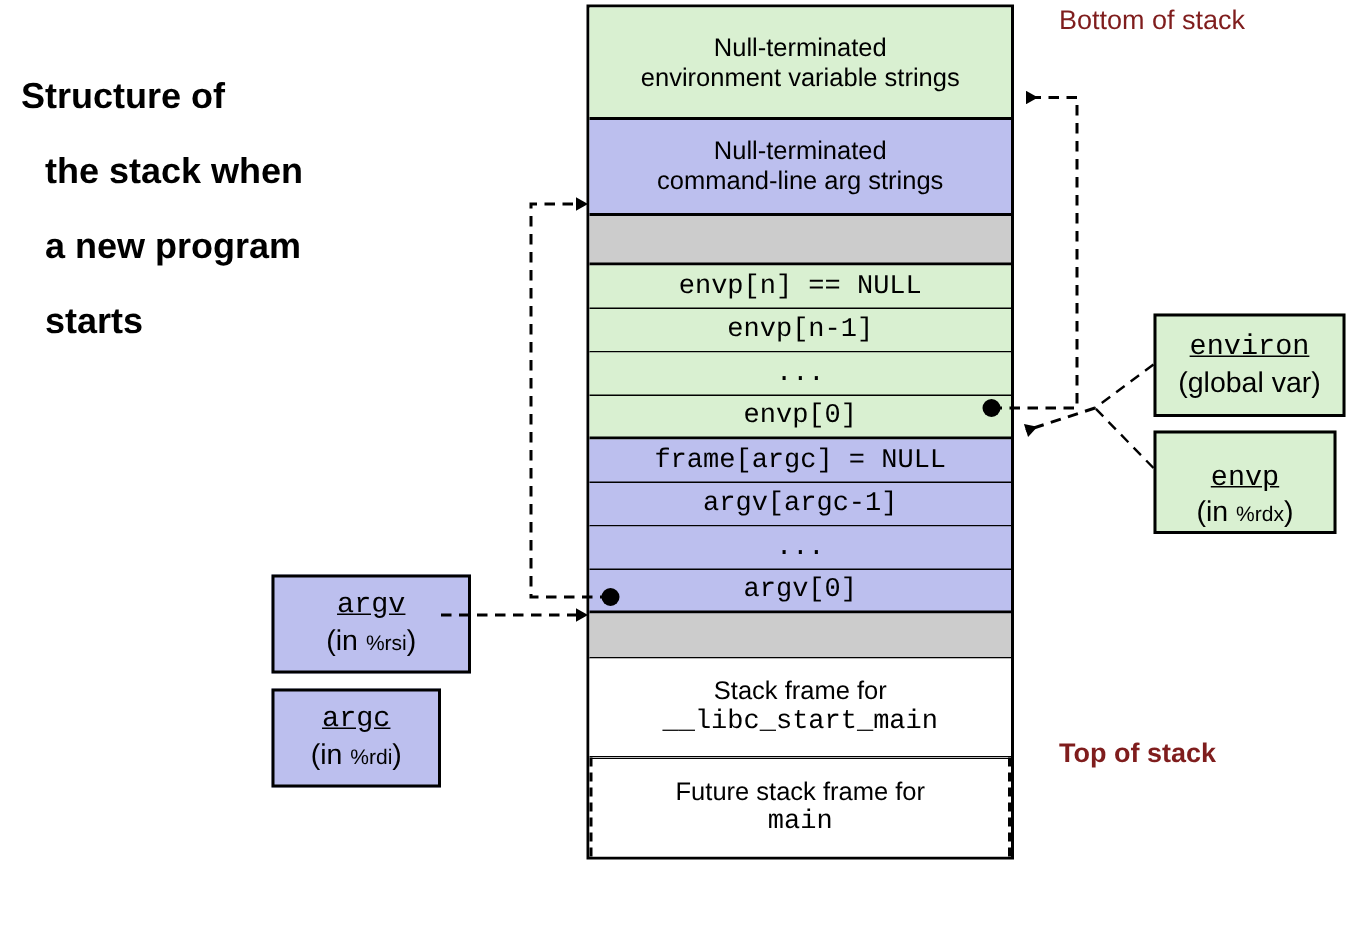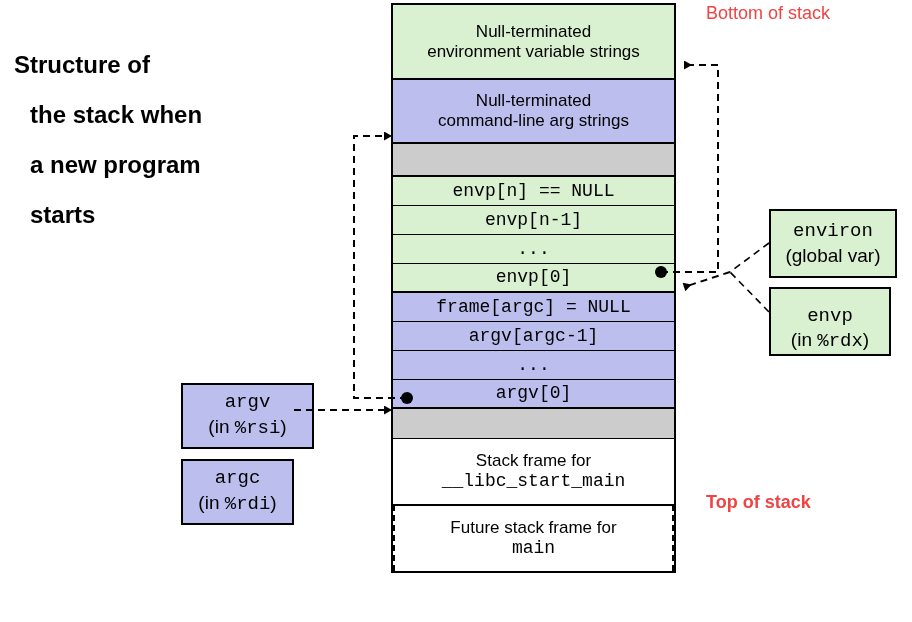--- a/index.html
+++ b/index.html
@@ -91,30 +91,30 @@
     align-items: center;
     justify-content: center;
     text-align: center;
     line-height: 1.25;
     color: #000000;
   }
   #box-environ { left: 769px; top: 209px; width: 128px; height: 69px; background: #d9f0d1; }
   #box-envp    { left: 769px; top: 287px; width: 122px; height: 69px; background: #d9f0d1; justify-content: flex-end; }
   #box-argv    { left: 181px; top: 383px; width: 133px; height: 66px; background: #bcbfee; }
   #box-argc    { left: 181px; top: 459px; width: 113px; height: 66px; background: #bcbfee; }
-  .sidebox .m { font-family: "Liberation Mono", monospace; font-size: 19px; }
+  .sidebox .m { font-family: "Liberation Mono", monospace; font-size: 19px; text-decoration: underline; }
   .sidebox .s { font-family: "Liberation Sans", sans-serif; font-size: 19px; }
-  .sidebox .s .reg { font-family: Liberation Mono, monospace; font-size: 19px; }
+  .sidebox .s .reg { font-family: Liberation Sans, sans-serif; font-size: 14px; }
 
   
   .freelabel {
     position: absolute;
     font-family: "Liberation Sans", sans-serif;
     font-size: 18px;
-    color: #ef4444;
+    color: #7f1d1d;
     white-space: nowrap;
   }
   #lbl-bottom { left: 706px; top: 3px; }
   #lbl-top    { left: 706px; top: 492px; font-weight: bold; }
 
   
   #wires {
     position: absolute;
     left: 0; top: 0;
     width: 912px; height: 622px;

